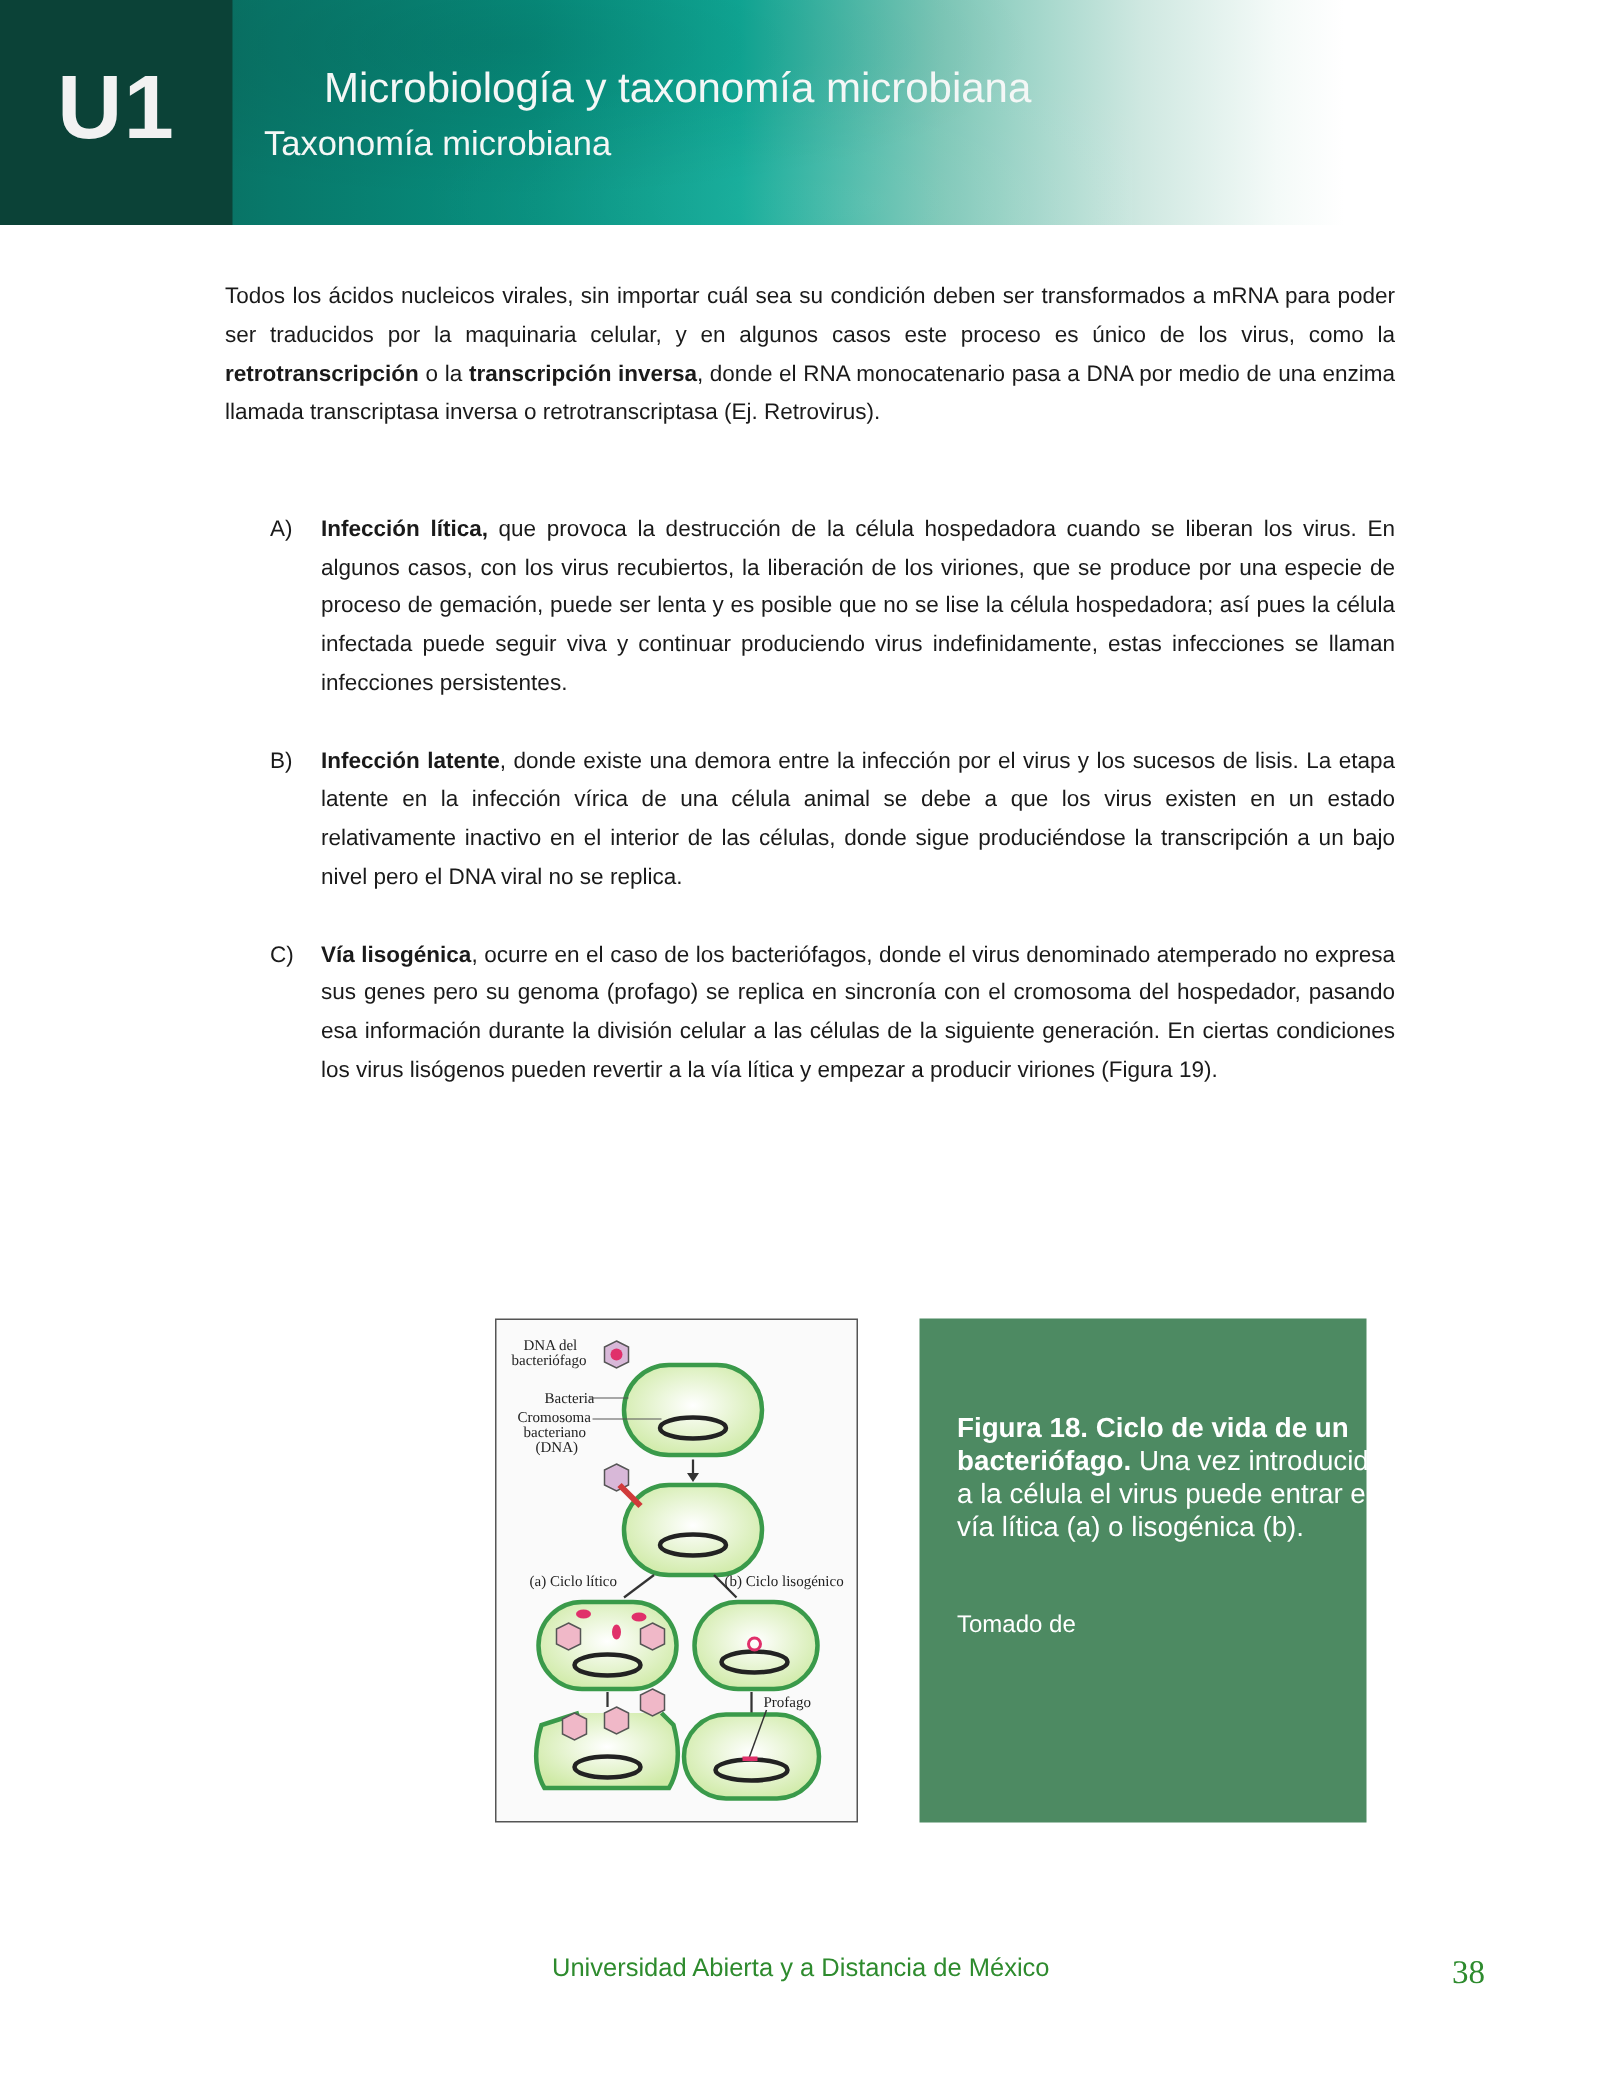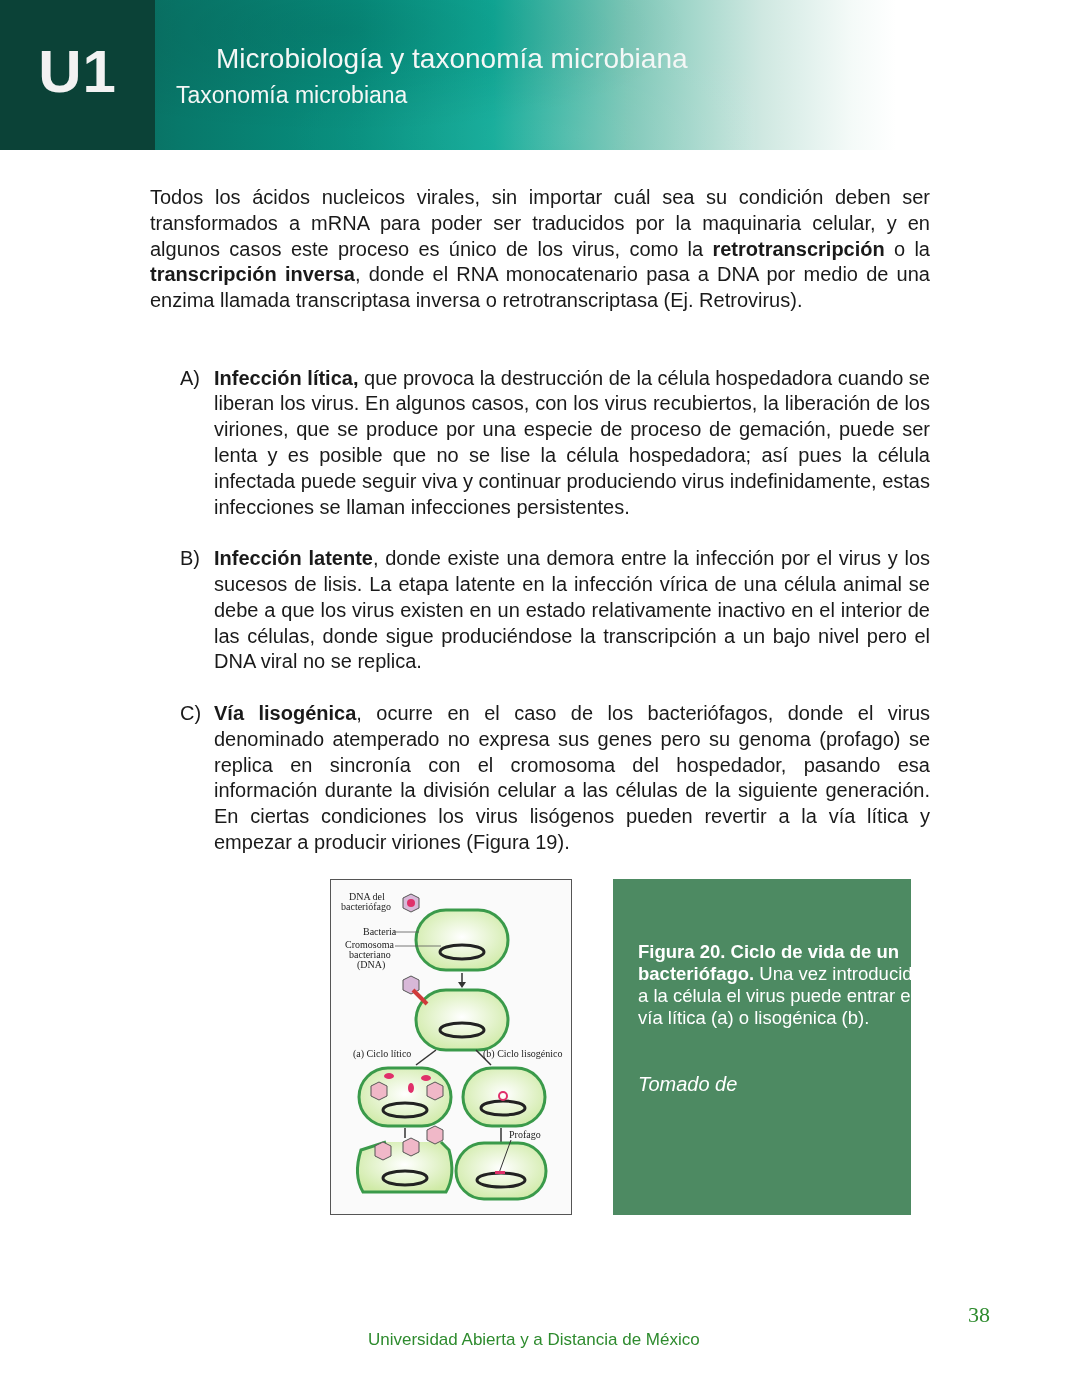--- a/index.html
+++ b/index.html
@@ -34,21 +34,21 @@
   }
   .banner-subtitle {
     position: absolute; left: 176px; top: 82px;
     color: #f4f7f6; font-size: 23px;
   }
   .logo {
     position: absolute; left: 949px; top: 24px; width: 90px; height: 90px;
   }
   .content {
     position: absolute; left: 150px; top: 185px; width: 780px;
-    font-size: 20px; line-height: 25.8px;
+    font-size: 15px; line-height: 25.8px;
   }
   .content p { margin: 0; text-align: justify; }
   .p-gap { height: 25.8px; }
   .list-item { display: flex; margin: 0; }
   .list-letter { width: 64px; padding-left: 30px; box-sizing: border-box; flex: none; }
   .list-text { flex: 1; text-align: justify; }
   b { font-weight: bold; }
   .figure {
     position: absolute; left: 330px; top: 879px; width: 581px; height: 336px;
     display: flex;
@@ -61,24 +61,24 @@
   .figure-caption-box {
     flex: 1; background: #4d8a62; margin-left: 5px; position: relative;
     color: #ffffff;
   }
   .caption-main {
     position: absolute; left: 25px; top: 62px; width: 300px;
     font-size: 18.5px; line-height: 22px;
   }
   .caption-source {
     position: absolute; left: 25px; top: 195px; width: 305px;
-    font-size: 20px; line-height: 20px; font-style: italic;
+    font-size: 16px; line-height: 20px; 
   }
   .footer-text {
-    position: absolute; left: 368px; top: 1330px;
+    position: absolute; left: 368px; top: 1302px;
     color: #2e8b2e; font-size: 17px;
   }
   .page-number {
     position: absolute; left: 968px; top: 1302px;
     color: #2e8b2e; font-size: 22px; font-family: "Liberation Serif", serif;
   }
   .fig-label { font-family: "Liberation Serif", serif; font-size: 10px; fill: #222; }
 </style>
 </head>
 <body>
@@ -182,21 +182,21 @@
       <text x="18" y="78" class="fig-label">bacteriano</text>
       <text x="26" y="88" class="fig-label">(DNA)</text>
       <line x1="62" y1="52" x2="88" y2="52" stroke="#555" stroke-width="0.8"></line>
       <line x1="64" y1="66" x2="110" y2="66" stroke="#555" stroke-width="0.8"></line>
       <text x="22" y="177" class="fig-label">(a) Ciclo lítico</text>
       <text x="152" y="177" class="fig-label">(b) Ciclo lisogénico</text>
       <text x="178" y="258" class="fig-label">Profago</text>
     </svg>
   </div>
   <div class="figure-caption-box">
-    <div class="caption-main"><b>Figura 20. Ciclo de vida de un bacteriófago.</b><span> Una vez introducido a la célula el virus puede entrar en vía lítica (a) o lisogénica (b).</span></div>
+    <div class="caption-main"><b>Figura 18. Ciclo de vida de un bacteriófago.</b><span> Una vez introducido a la célula el virus puede entrar en vía lítica (a) o lisogénica (b).</span></div>
     <div class="caption-source">
       <div>Tomado de</div>
     </div>
   </div>
 </div>
 
 <div class="footer-text">Universidad Abierta y a Distancia de México</div>
 <div class="page-number">38</div>
 
 </body></html>

